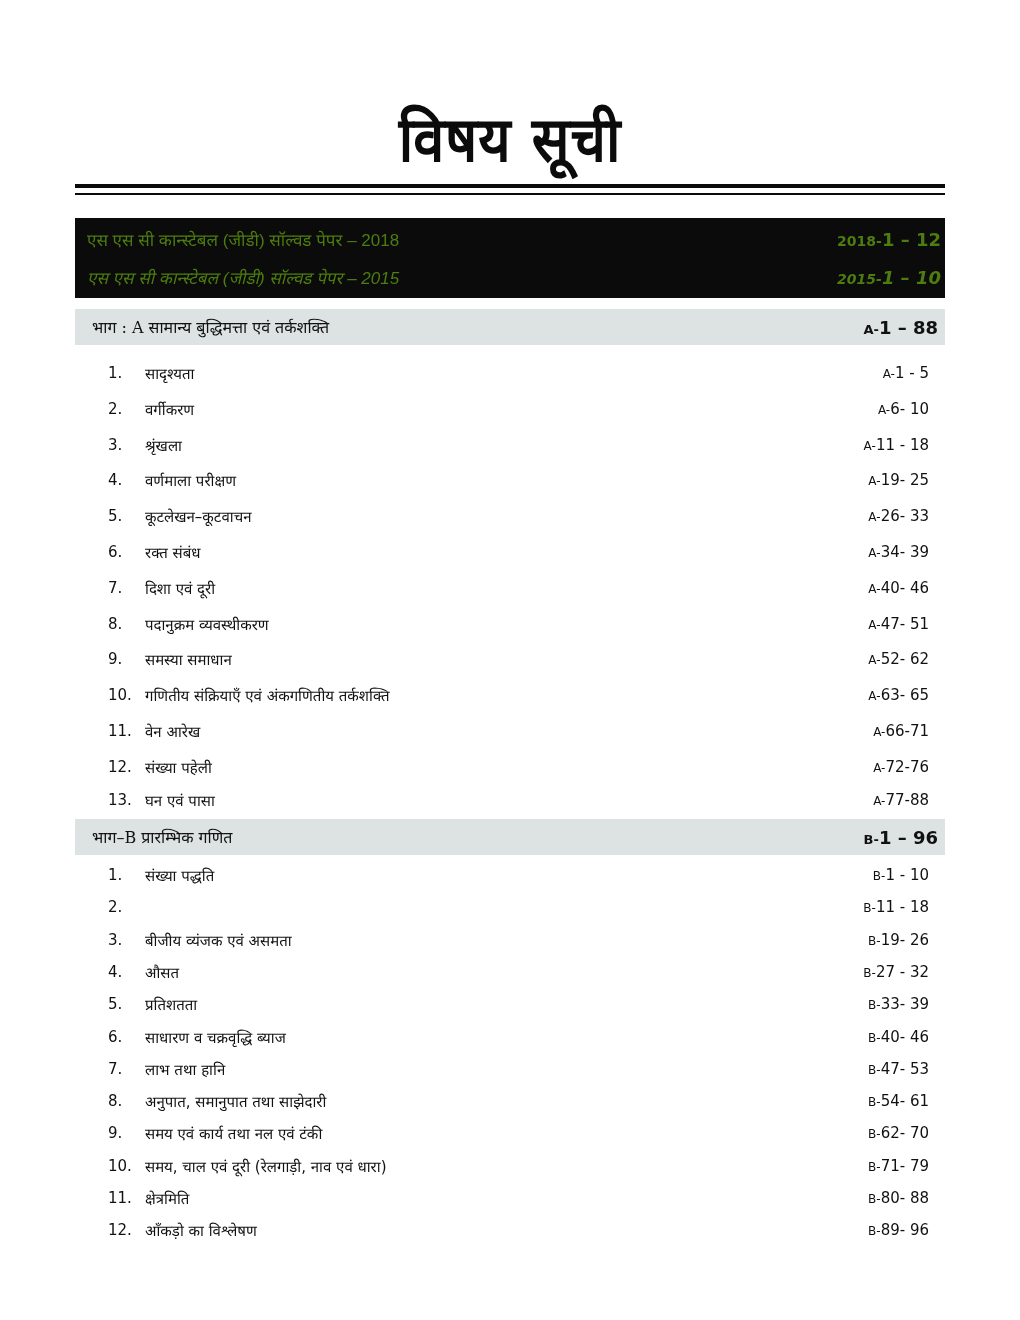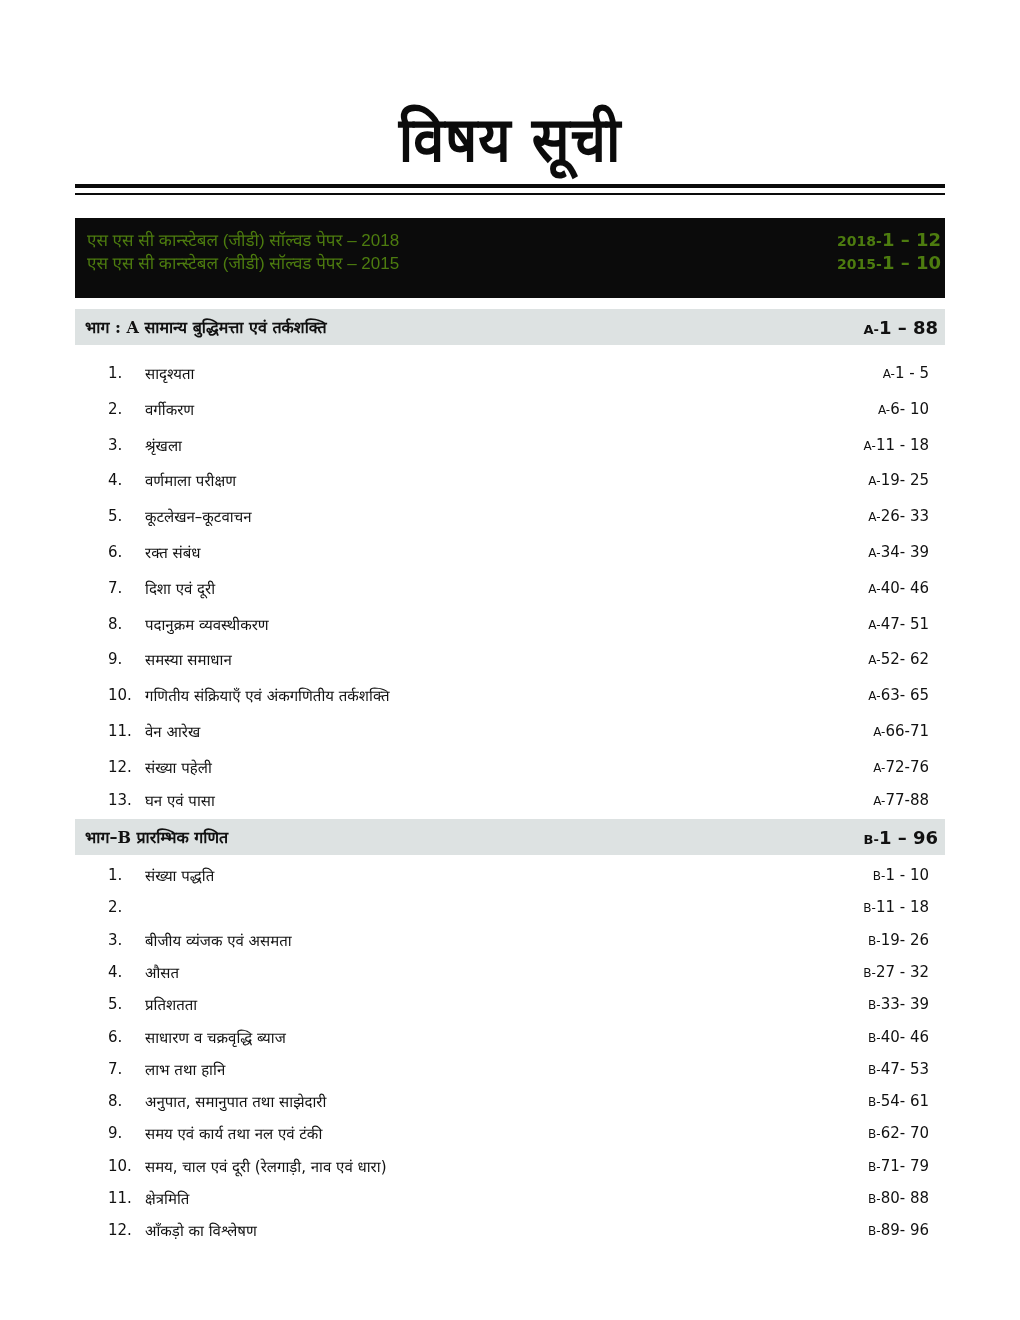--- a/index.html
+++ b/index.html
@@ -11,22 +11,22 @@
   .rule-thick { position: absolute; left: 75px; width: 870px; top: 184px; height: 4px; background: #0a0a0a; }
   .rule-thin  { position: absolute; left: 75px; width: 870px; top: 193px; height: 2px; background: #0a0a0a; }
   .black-band { position: absolute; left: 75px; width: 870px; top: 218px; height: 80px; background: #0b0b0b; }
   .band-row { position: absolute; left: 12px; right: 4px; height: 36px; display: flex;
               align-items: center; justify-content: space-between; color: #4d7c0f; }
   .band-row .lbl { font-size: 17px; font-family: "Liberation Sans", "DejaVu Sans", sans-serif; }
   .band-row .pg { font-size: 18px; font-weight: bold; }
   .band-row .pg .pre { font-size: 14px; font-weight: bold; }
   .gray-band { position: absolute; left: 75px; width: 870px; height: 36px; background: #dde2e2;
                display: flex; align-items: center; justify-content: space-between; }
-  .gray-band .lbl { padding-left: 10px; font-size: 16px; font-weight: bold;
-                    font-family: "DejaVu Serif", "Liberation Serif", serif; }
+  .gray-band .lbl { padding-left: 10px; font-size: 16px; font-weight: normal;
+                    font-family: "DejaVu Serif", "Liberation Serif", serif; margin-left: 7px; }
   .gray-band .pg { padding-right: 7px; font-size: 18px; font-weight: bold; }
   .gray-band .pg .pre { font-size: 13px; }
   .toc-list { position: absolute; left: 75px; width: 870px; }
   .toc-row { position: absolute; left: 0; width: 870px; height: 30px; display: flex; align-items: center; }
   .toc-row .num { position: absolute; left: 33px; font-size: 15px; font-family: "DejaVu Sans", sans-serif; }
   .toc-row .lbl { position: absolute; left: 70px; font-size: 15px; font-weight: normal; }
   .toc-row .pg { position: absolute; right: 16px; font-size: 15px; font-family: "DejaVu Sans", sans-serif; }
   .toc-row .pg .pre { font-size: 12px; }
 </style>
 </head>
@@ -34,21 +34,21 @@
 
 <div class="title">विषय सूची</div>
 <div class="rule-thick"></div>
 <div class="rule-thin"></div>
 
 <div class="black-band">
   <div class="band-row" style="top:3px;">
     <span class="lbl">एस एस सी कान्स्टेबल (जीडी) सॉल्वड पेपर – 2018</span>
     <span class="pg"><span class="pre">2018-</span><span>1 – 12</span></span>
   </div>
-  <div class="band-row" style="top:26px;">
+  <div class="band-row" style="top:41px;font-style:italic;">
     <span class="lbl">एस एस सी कान्स्टेबल (जीडी) सॉल्वड पेपर – 2015</span>
     <span class="pg"><span class="pre">2015-</span><span>1 – 10</span></span>
   </div>
 </div>
 
 <div class="gray-band" style="top:309px;">
   <span class="lbl">भाग : A सामान्य बुद्धिमत्ता एवं तर्कशक्ति</span>
   <span class="pg"><span class="pre">A-</span><span>1 – 88</span></span>
 </div>
 

